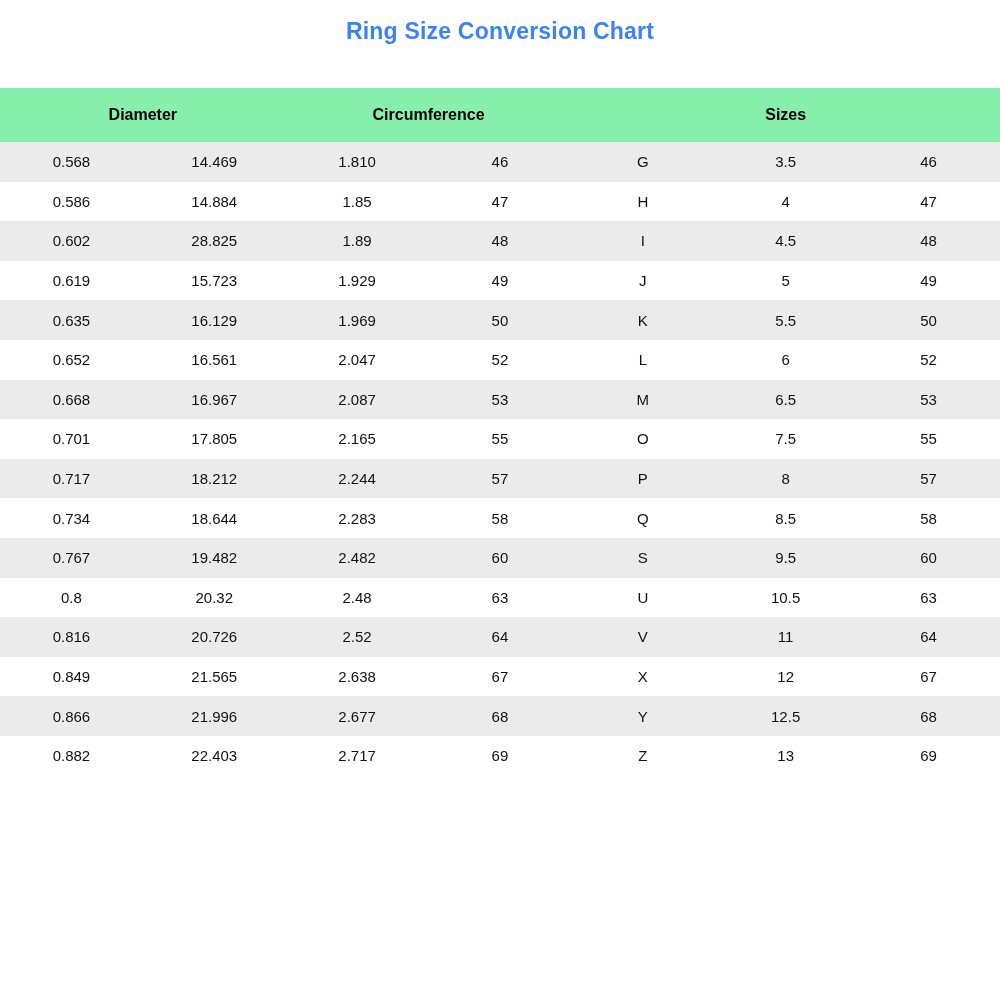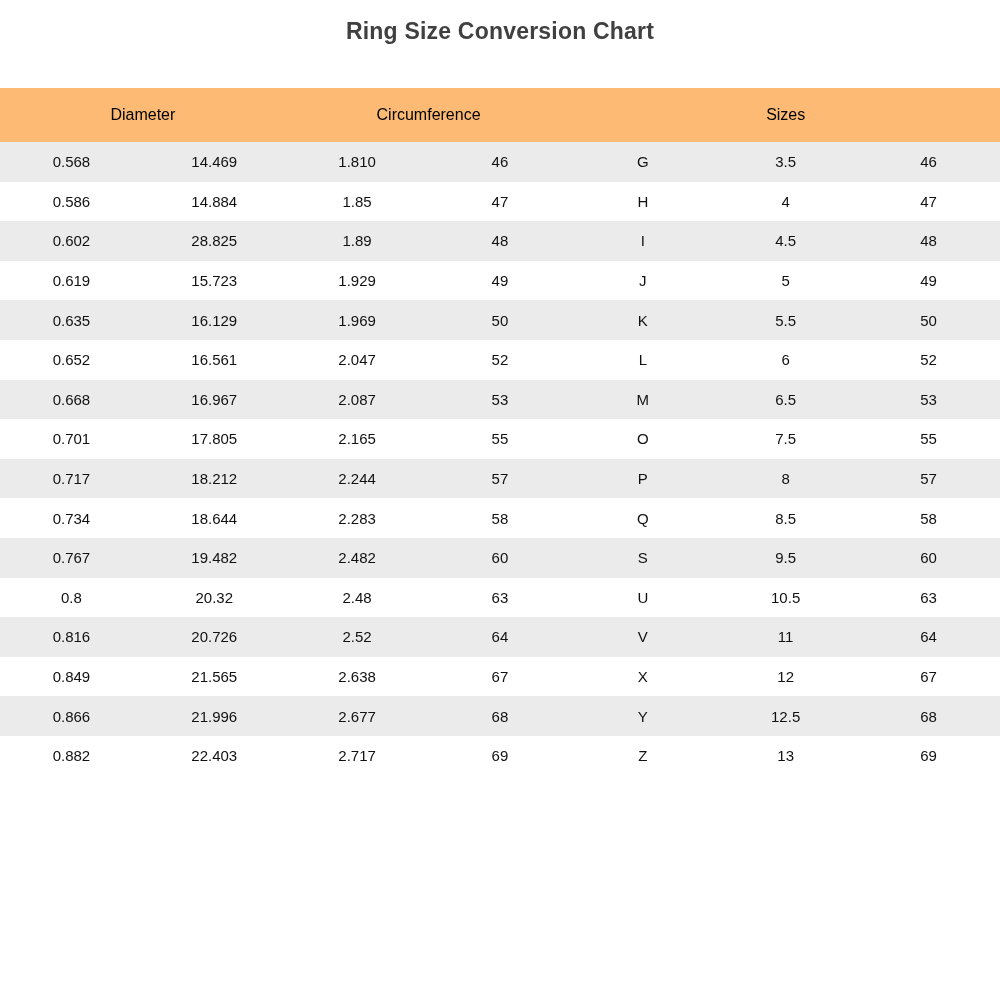--- a/index.html
+++ b/index.html
@@ -14,42 +14,42 @@
   .page {
     width: 1000px;
     height: 1000px;
     background: #ffffff;
   }
   .title {
     margin-top: 18px;
     text-align: center;
     font-size: 23px;
     font-weight: bold;
-    color: #404040;
+    color: #3b82f6;
     line-height: 26px;
     letter-spacing: 0.2px;
   }
   table.ring-table {
     margin-top: 44px;
     width: 100%;
     border-collapse: collapse;
     table-layout: fixed;
   }
   table.ring-table col { width: 14.2857%; }
   th, td {
     text-align: center;
     vertical-align: middle;
     font-weight: normal;
     padding: 0 6px;
   }
   tr.group-row th {
     height: 54px;
-    background: #fdba74;
+    background: #86efac;
     font-size: 16px;
-    font-weight: normal;
+    font-weight: bold;
     color: #000000;
   }
   tr.sub-row th {
     height: 46px;
     background: #ffffff;
     font-size: 15px;
     color: #111111;
     line-height: 18px;
   }
   tbody td {

